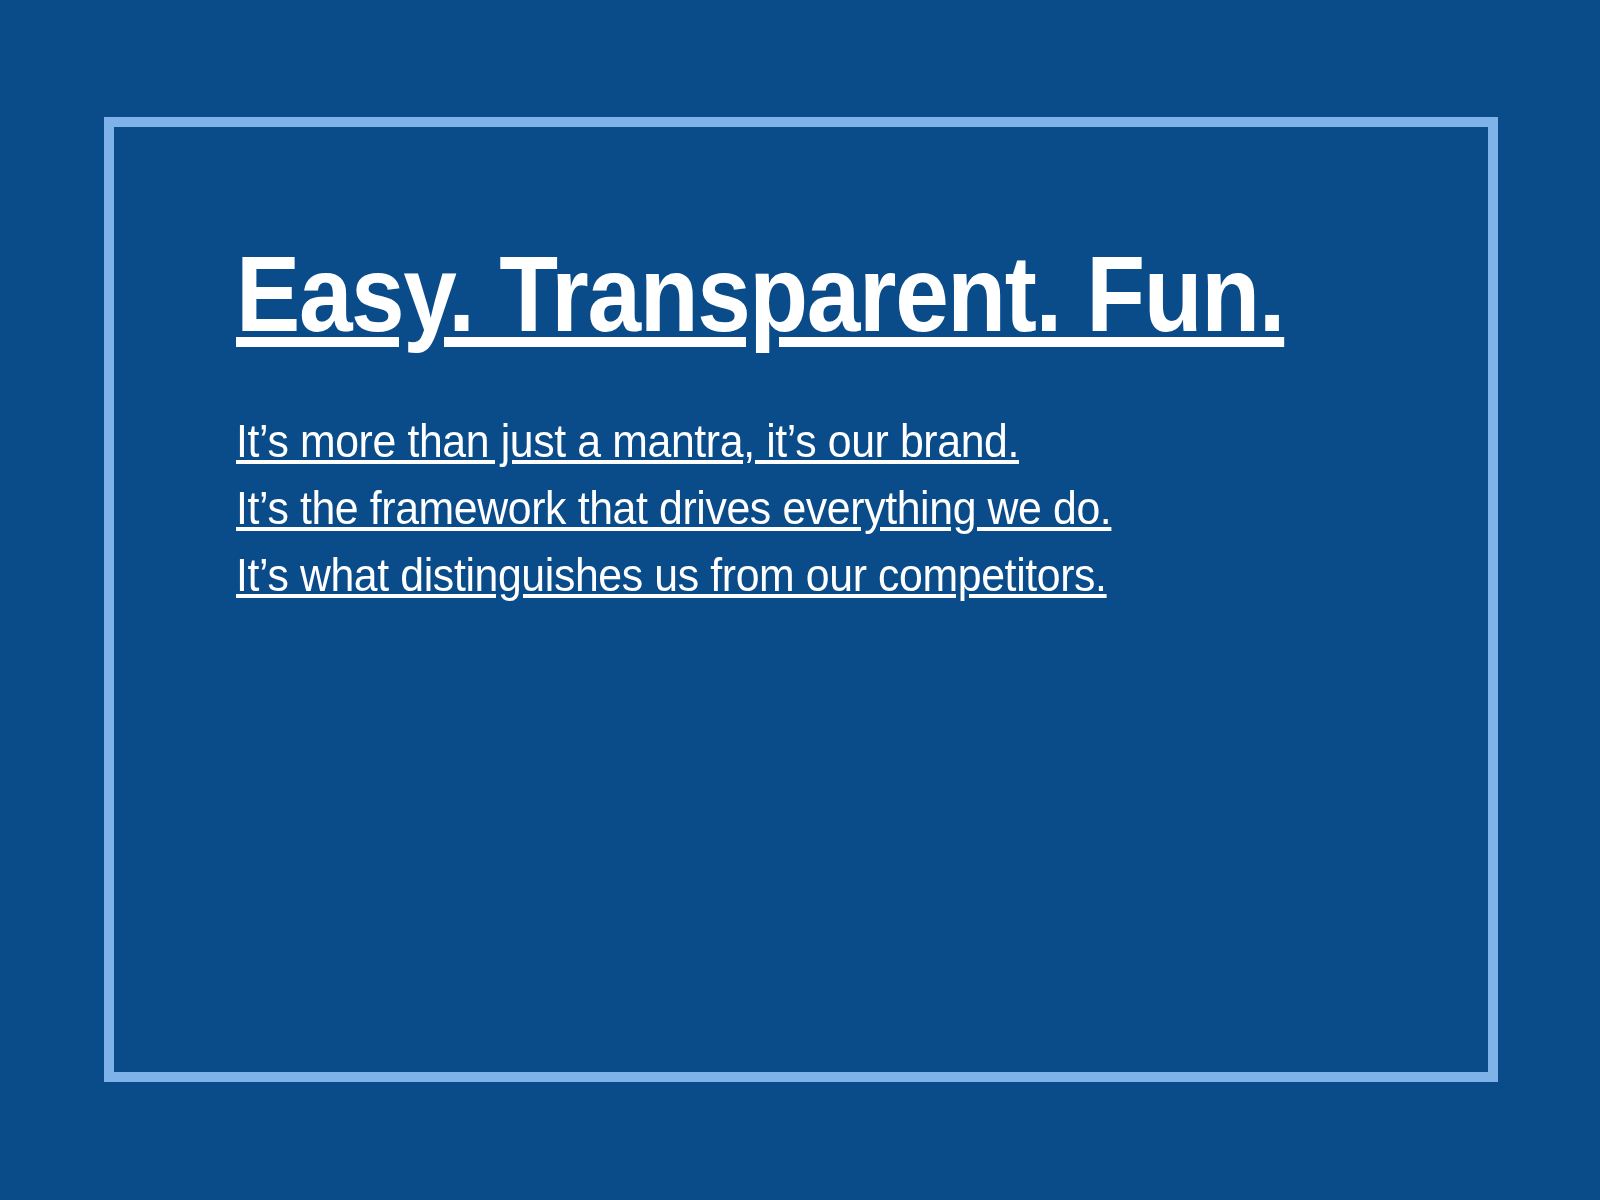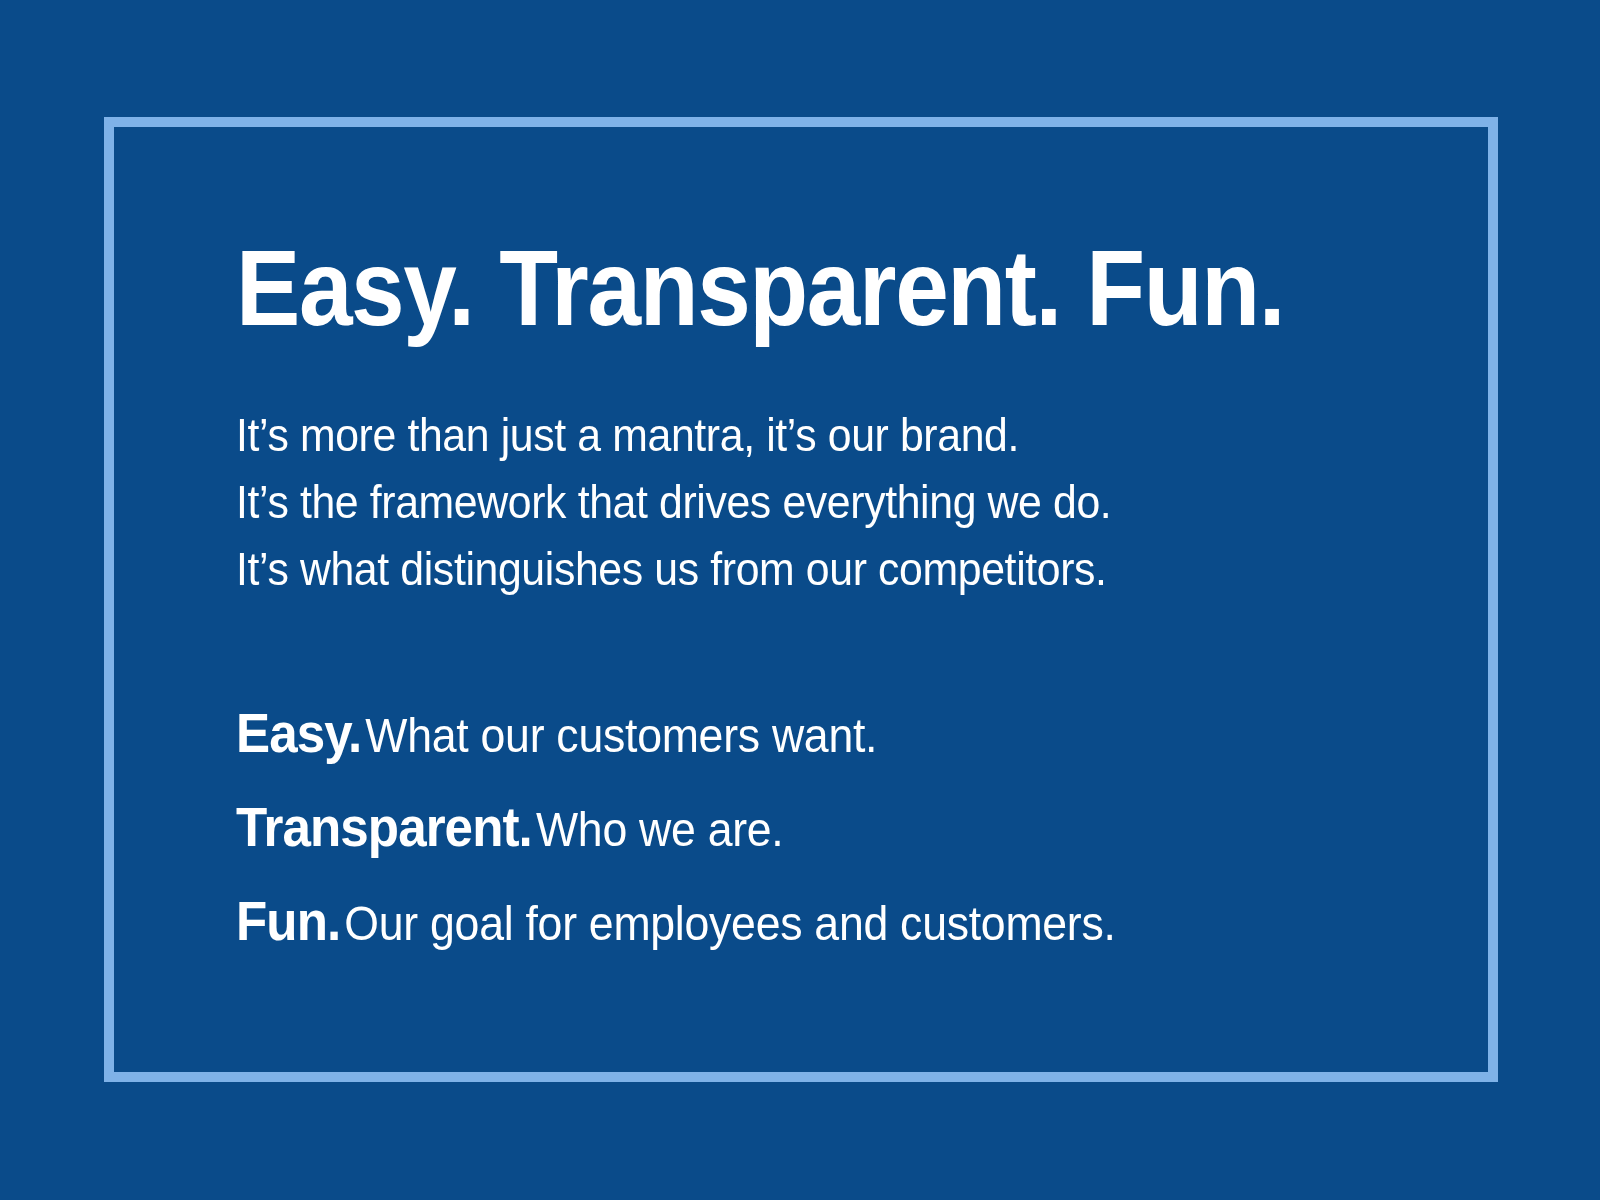--- a/index.html
+++ b/index.html
@@ -32,22 +32,23 @@
     width: 1394px;
     height: 965px;
     border: 10px solid #7fb2e8;
     pointer-events: none;
   }
 
   
   #content {
     position: absolute;
     left: 236px;
-    top: 232px;
+    top: 238px;
     width: 1180px;
+    text-decoration: underline;
   }
 
   
   #headline {
     color: #ffffff;
     font-size: 107px;
     line-height: 112px;
     font-weight: 700;
     letter-spacing: -1.5px;
     transform: scaleX(0.90);
@@ -100,32 +101,14 @@
   <div id="content" style="color: rgb(255, 255, 255);">
 
     <h1 id="headline">Easy. Transparent. Fun.</h1>
 
     <div id="intro">
       <div class="line">It’s more than just a mantra, it’s our brand.</div>
       <div class="line">It’s the framework that drives everything we do.</div>
       <div class="line">It’s what distinguishes us from our competitors.</div>
     </div>
 
-    <div id="definitions">
-
-      <div class="def-line">
-        <span class="term">Easy.</span>
-        <span class="gloss">What our customers want.</span>
-      </div>
-
-      <div class="def-line">
-        <span class="term">Transparent.</span>
-        <span class="gloss">Who we are.</span>
-      </div>
-
-      <div class="def-line">
-        <span class="term">Fun.</span>
-        <span class="gloss">Our goal for employees and customers.</span>
-      </div>
-
-    </div>
   </div>
 </div>
 
 </body></html>

